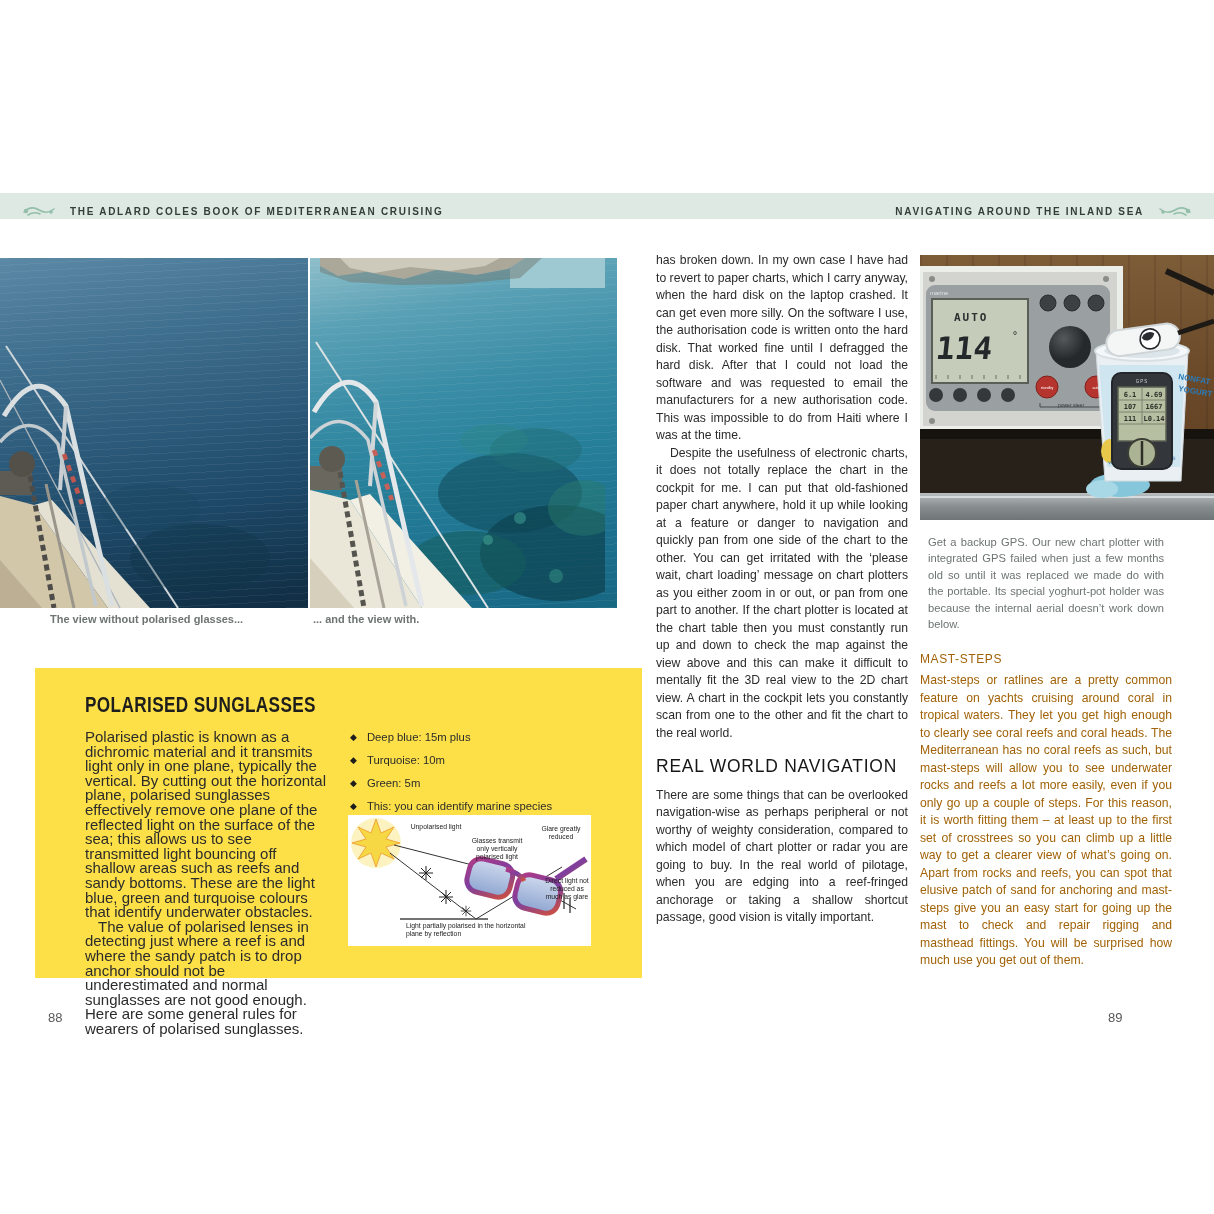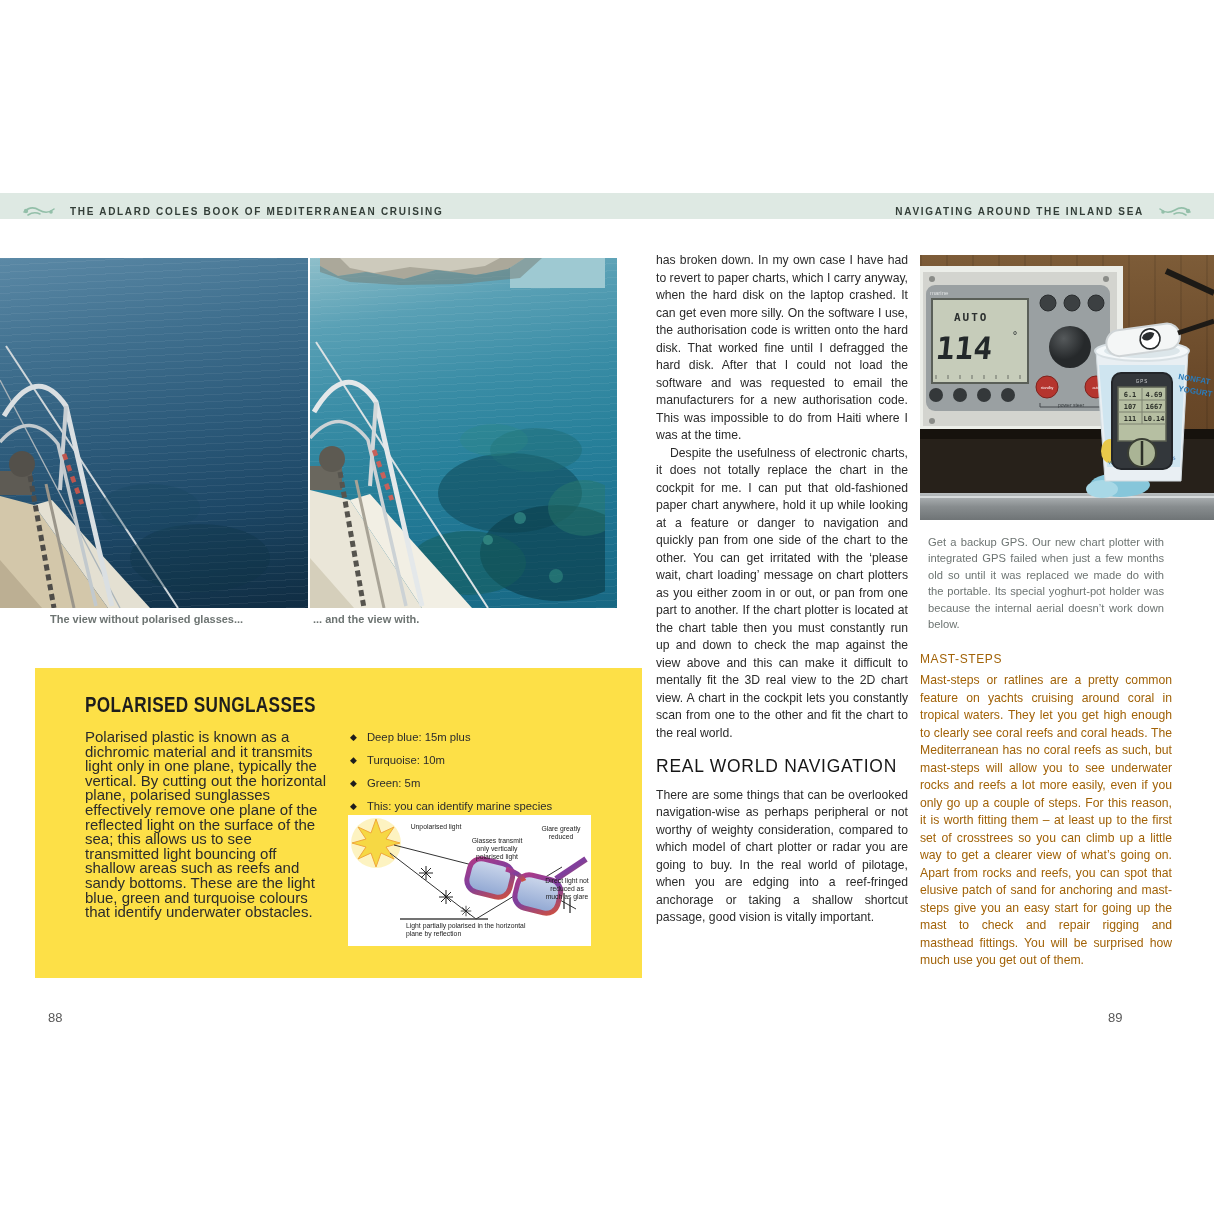--- a/index.html
+++ b/index.html
@@ -139,20 +139,21 @@
     </svg>
   </div>
 
   <div class="caption" style="left:50px;top:613px;">The view without polarised glasses...</div>
   <div class="caption" style="left:313px;top:613px;">... and the view with.</div>
 
   <div class="greenbox">
     <div class="gb-head">POLARISED SUNGLASSES</div>
     <div class="gb-text">
       <p>Polarised plastic is known as a dichromic material and it transmits light only in one plane, typically the vertical. By cutting out the horizontal plane, polarised sunglasses effectively remove one plane of the reflected light on the surface of the sea; this allows us to see transmitted light bouncing off shallow areas such as reefs and sandy bottoms. These are the light blue, green and turquoise colours that identify underwater obstacles.</p>
+      <p>The value of polarised lenses in detecting just where a reef is and where the sandy patch is to drop anchor should not be underestimated and normal sunglasses are not good enough. Here are some general rules for wearers of polarised sunglasses.</p>
     </div>
     <div class="gb-bullets">
       <div class="row">
         <span class="diamond">◆</span>
         <span>Deep blue: 15m plus</span>
         </div>
       <div class="row">
         <span class="diamond">◆</span>
         <span>Turquoise: 10m</span>
         </div>

